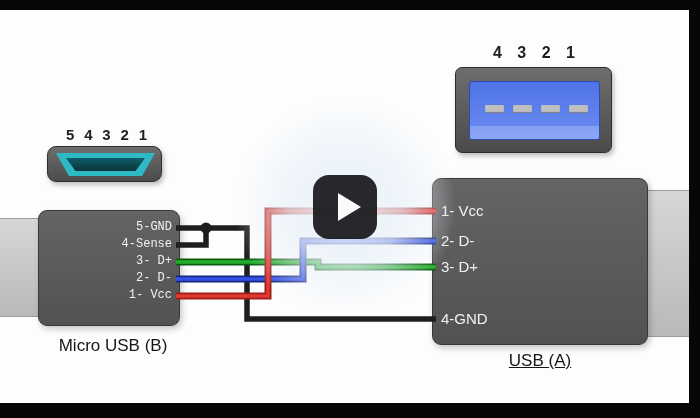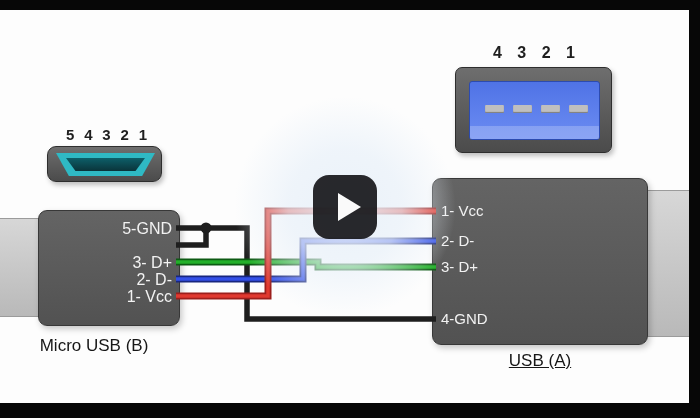--- a/index.html
+++ b/index.html
@@ -44,21 +44,21 @@
 
   
   .cable { position:absolute; background:linear-gradient(180deg,#d7d7d7,#b9b9b9);
     border-top:1px solid #9b9b9b; border-bottom:1px solid #9b9b9b; z-index:0; }
   .plug-box {
     position:absolute; background:linear-gradient(180deg,#646464,#525252);
     border:1px solid #383838; border-radius:9px;
     box-shadow:2px 3px 6px rgba(0,0,0,0.22); z-index:1;
   }
   .pin-label { position:absolute; color:#f2f2f2; z-index:2; white-space:nowrap; }
-  .pin-label.micro { left:44px; width:128px; text-align:right; font-size:16px; }
+  .pin-label.micro { left:44px; width:128px; text-align:right; font-size:12px;font-family:Liberation Mono, monospace; }
   .pin-label.usba  { left:441px; font-size:15px; }
 
   .caption { position:absolute; color:#161616; font-size:17px; text-align:center; z-index:2; }
 
   svg.wiring { position:absolute; left:0; top:0; z-index:3; }
 
   
   .play-glow { position:absolute; left:230px; top:92px; width:230px; height:230px; z-index:4;
     background:radial-gradient(circle at center, rgba(233,241,249,0.95) 0%,
       rgba(233,241,249,0.72) 35%, rgba(233,241,249,0) 68%);
@@ -105,24 +105,25 @@
     <div class="micro-inner">
       <div class="micro-slot"></div>
     </div>
   </div>
 
   <div class="cable" style="left:0; top:218px; width:39px; height:99px;"></div>
   <div class="cable" style="left:647px; top:190px; width:42px; height:147px;"></div>
 
   <div class="plug-box" style="left:38px; top:210px; width:142px; height:116px;"></div>
   <div class="pin-label micro" style="top:220px;">5-GND</div>
+  <div class="pin-label micro" style="top:237px;">4-Sense</div>
   <div class="pin-label micro" style="top:254px;">3- D+</div>
   <div class="pin-label micro" style="top:271px;">2- D-</div>
   <div class="pin-label micro" style="top:288px;">1- Vcc</div>
-  <div class="caption" style="left:9px; top:336px; width:170px;">Micro USB (B)</div>
+  <div class="caption" style="left:28px; top:336px; width:170px;">Micro USB (B)</div>
 
   <div class="plug-box" style="left:432px; top:178px; width:216px; height:167px;"></div>
   <div class="pin-label usba" style="top:202px;">1- Vcc</div>
   <div class="pin-label usba" style="top:232px;">2- D-</div>
   <div class="pin-label usba" style="top:258px;">3- D+</div>
   <div class="pin-label usba" style="top:310px;">4-GND</div>
   <div class="caption" style="left:455px; top:351px; width:170px;text-decoration:underline;">USB (A)</div>
 
   <svg class="wiring" width="700" height="418">
 

